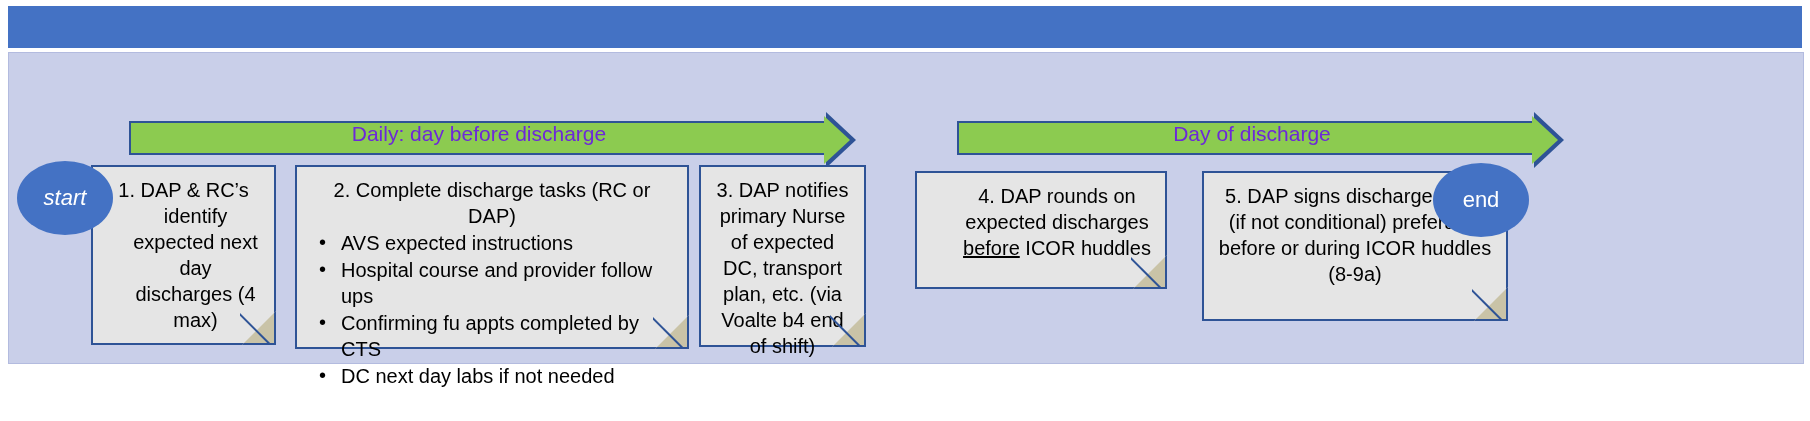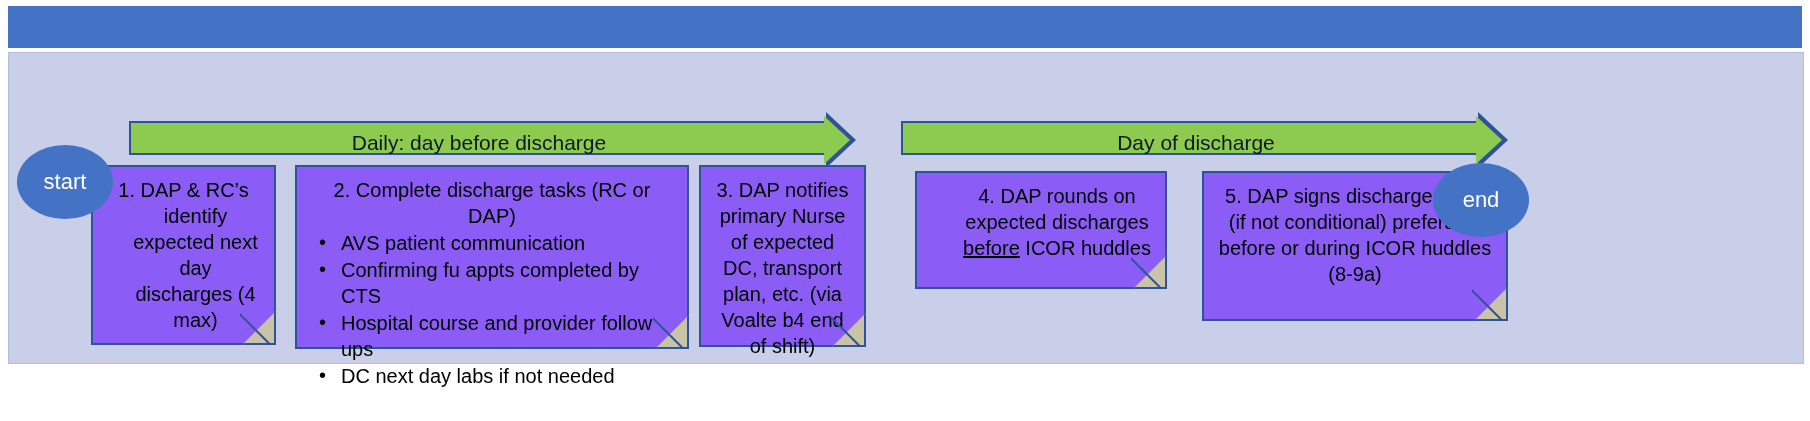--- a/index.html
+++ b/index.html
@@ -34,23 +34,23 @@
     width: 1794px;
     height: 310px;
     background: #C9CFE9;
     border: 1px solid #B3BBDF;
   }
   
   .phase-arrow {
     position: absolute;
     height: 34px;
     display: flex;
-    align-items: flex-end;
+    align-items: flex-start;
     justify-content: center;
-    color: #0f172a;
+    color: #6d28d9;
     font-size: 21px;
     line-height: 1;
     background: #8CCB50;
     border: 2px solid #2E5396;
     box-sizing: border-box;
   }
   .phase-arrow .arrow-head {
     position: absolute;
     right: -29px;
     top: -11px;
@@ -68,41 +68,41 @@
     height: 0;
     border-top: 24px solid transparent;
     border-bottom: 24px solid transparent;
     border-left: 26px solid #8CCB50;
   }
   .phase-arrow .phase-label {
     position: relative;
     z-index: 3;
   }
   #arrow-1 { left: 120px; top: 68px; width: 700px; }
-  #arrow-2 { left: 892px; top: 68px; width: 580px; padding-left: 10px; }
+  #arrow-2 { left: 948px; top: 68px; width: 580px; padding-left: 10px; }
 
   
   .terminator {
     position: absolute;
     background: #4472C4;
     border-radius: 50%;
     color: #ffffff;
     display: flex;
     align-items: center;
     justify-content: center;
     font-size: 22px;
     z-index: 6;
   }
-  #start-ellipse { left: 8px;  top: 92px; width: 96px;  height: 74px; }
+  #start-ellipse { left: 8px;  top: 108px; width: 96px;  height: 74px; font-style: italic; }
   #end-ellipse   { left: 1424px; top: 110px; width: 96px; height: 74px; }
 
   
   .note {
     position: absolute;
-    background: #8b5cf6;
+    background: #e5e5e5;
     border: 2px solid #2E5396;
     box-sizing: border-box;
     color: #000000;
     font-size: 20px;
     line-height: 1.30;
     z-index: 4;
   }
   .note .fold {
     position: absolute;
     right: -2px;
@@ -219,23 +219,23 @@
           </div>
       </div>
       <span class="fold"></span>
       <span class="fold-edge"></span>
     </div>
 
     <div class="note" id="note-2">
       <div class="note-inner">
         <div class="note-head">2. Complete discharge tasks (RC or DAP)</div>
         <ul class="note-list">
-          <li>AVS patient communication</li>
+          <li>AVS expected instructions</li>
+          <li>Hospital course and provider follow ups</li>
           <li>Confirming fu appts completed by CTS</li>
-          <li>Hospital course and provider follow ups</li>
           <li>DC next day labs if not needed</li>
         </ul>
       </div>
       <span class="fold"></span>
       <span class="fold-edge"></span>
     </div>
 
     <div class="note centered" id="note-3">
       <div class="note-inner">
         <div class="note-head">3. DAP notifies primary Nurse of expected DC, transport plan, etc. (via Voalte b4 end of shift)</div>

